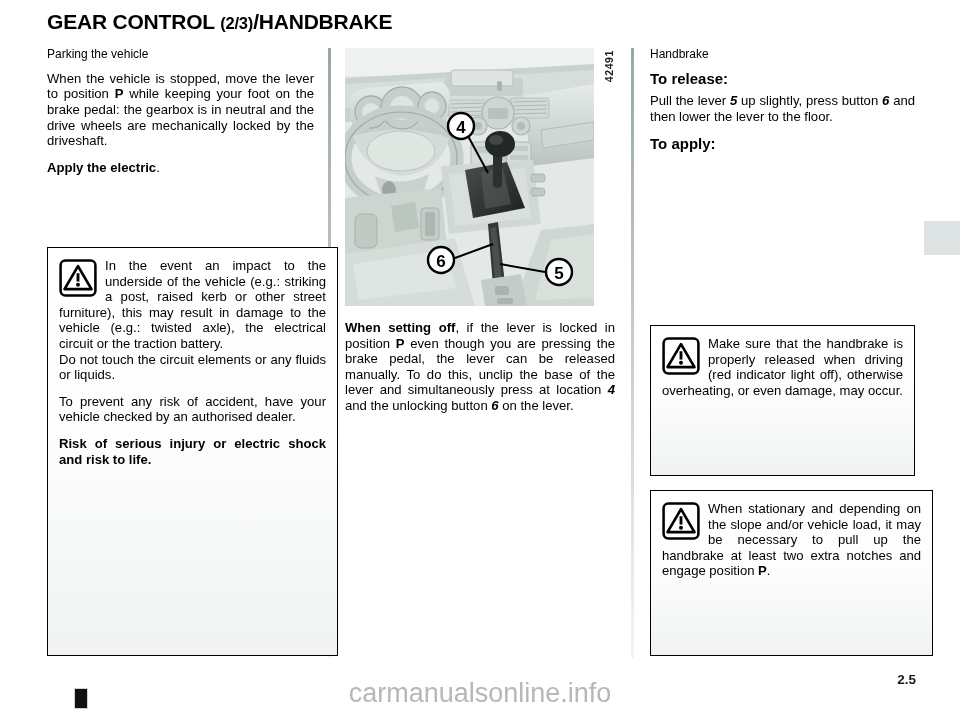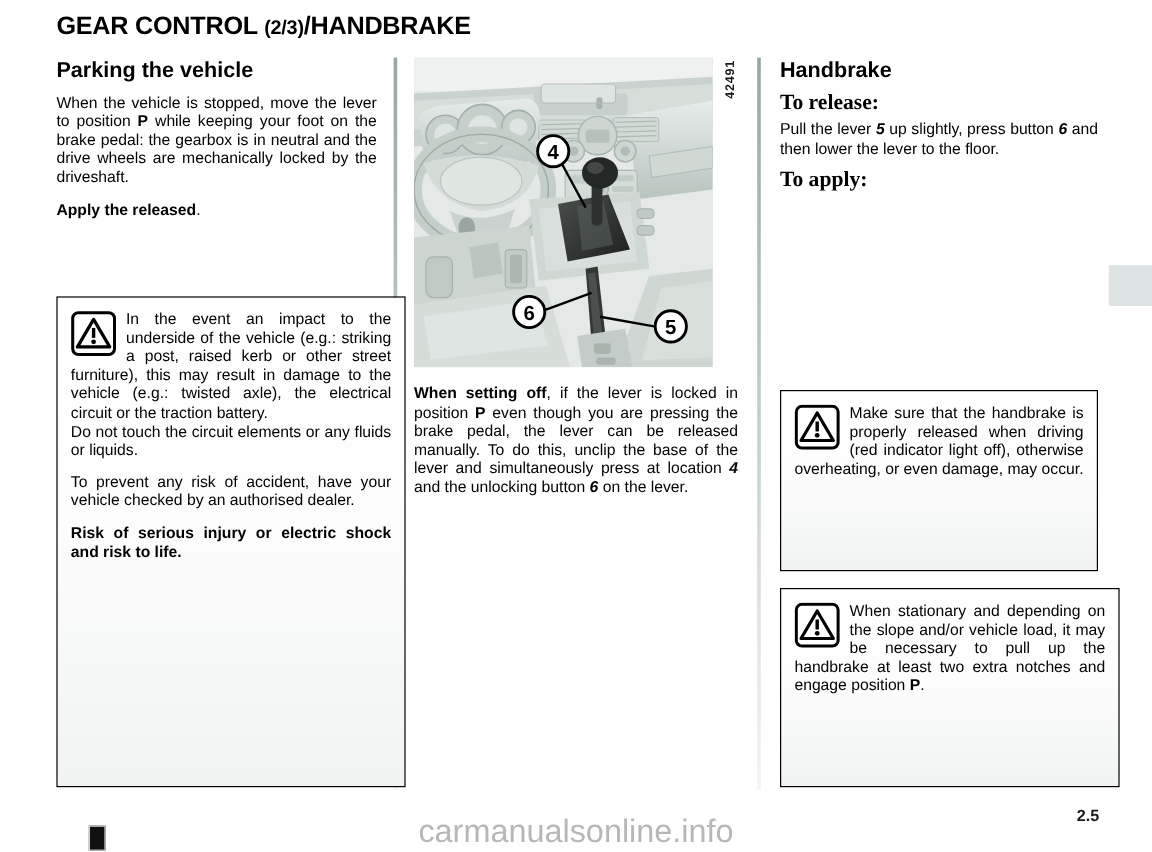--- a/index.html
+++ b/index.html
@@ -47,38 +47,37 @@
     width: 3px;
     height: 610px;
     background: linear-gradient(to bottom, #9aa6a6 0%, #b9c2c2 35%, #d8dede 70%, #f3f5f5 100%);
   }
   #divider-1 { left: 328px; }
   #divider-2 { left: 631px; }
 
   
   h2.sec-title {
     margin: 0 0 9px 0;
-    font-size: 18px;
-    font-weight: bold;
+    font-size: 12px;
+    font-weight: normal;
     line-height: 1.15;
   }
   p.body {
     margin: 0 0 11px 0;
     font-size: 13.1px;
     line-height: 15.6px;
     text-align: justify;
     text-justify: inter-word;
   }
   p.body:last-child { margin-bottom: 0; }
   p.sub {
     margin: 0 0 7px 0;
-    font-size: 18px;
+    font-size: 15px;
     line-height: 15.6px;
     font-weight: bold;
-    font-family: Liberation Serif, serif;
   }
   .b  { font-weight: bold; }
   .bi { font-weight: bold; font-style: italic; }
 
   
   #figure {
     position: relative;
     width: 270px;
     height: 258px;
     margin-bottom: 14px;
@@ -196,21 +195,21 @@
 <div id="page-title">
   <span>GEAR CONTROL </span><span class="small">(2/3)</span><span>/HANDBRAKE</span>
 </div>
 
 <div id="divider-1" class="col-divider"></div>
 <div id="divider-2" class="col-divider"></div>
 
 <div id="col-left" class="column">
   <h2 class="sec-title">Parking the vehicle</h2>
   <p class="body"><span>When the vehicle is stopped, move the lever to position </span><span class="b">P</span><span> while keeping your foot on the brake pedal: the gearbox is in neutral and the drive wheels are mechanically locked by the driveshaft.</span></p>
-  <p class="body"><span class="b">Apply the released</span><span>.</span></p>
+  <p class="body"><span class="b">Apply the electric</span><span>.</span></p>
 </div>
 
 <div id="warn-left" class="warn-box">
   <svg class="warn-icon" viewBox="0 0 48 48">
     <rect x="2" y="2" width="44" height="44" rx="6" ry="6" fill="#ffffff" stroke="#000000" stroke-width="3.2"></rect>
     <path d="M24 9 L41 38 L7 38 Z" fill="none" stroke="#000000" stroke-width="3.4" stroke-linejoin="round"></path>
     <rect x="22.2" y="18" width="3.6" height="10.5" fill="#000000"></rect>
     <circle cx="24" cy="32.6" r="2.5" fill="#000000"></circle>
   </svg>
   <p class="warn-text">In the event an impact to the underside of the vehicle (e.g.: striking a post, raised kerb or other street furniture), this may result in damage to the vehicle (e.g.: twisted axle), the electrical circuit or the traction battery.</p>

